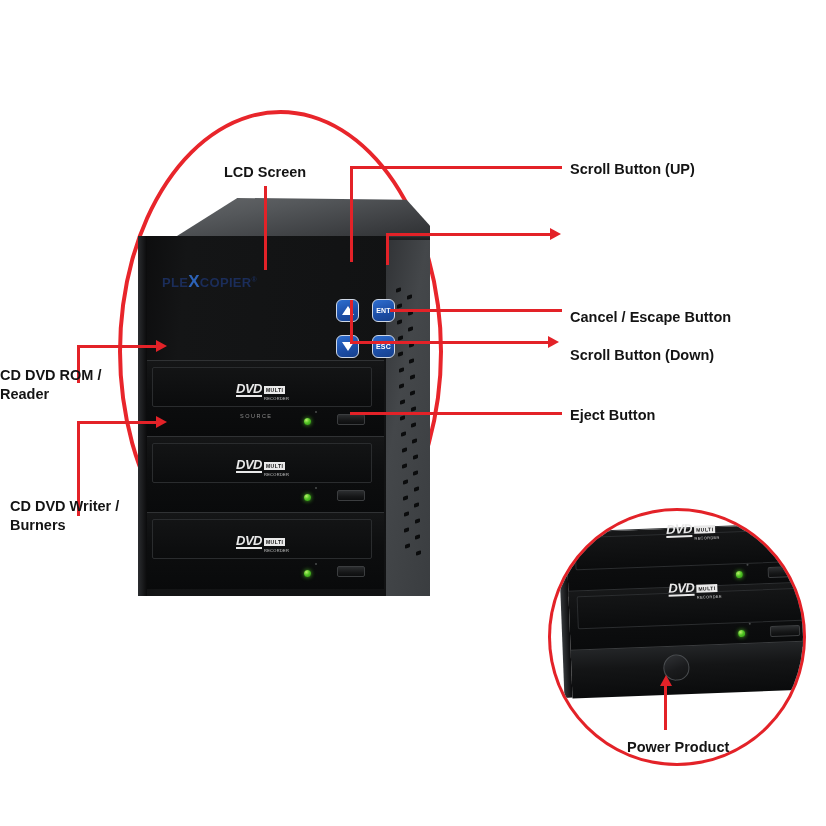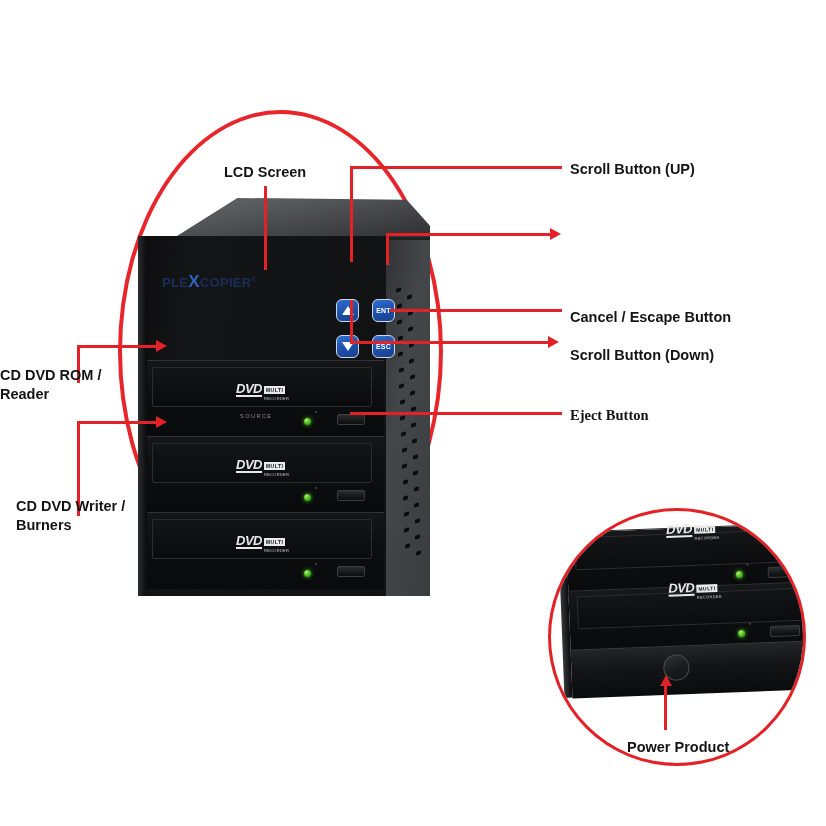--- a/index.html
+++ b/index.html
@@ -567,34 +567,34 @@
 
   <div class="cline h" style="left:390px; top:309px; width:172px;"></div>
   <div class="label" style="left:570px; top:308px;">Cancel / Escape Button</div>
 
   <div class="cline v" style="left:350px; top:300px; height:44px;"></div>
   <div class="cline h" style="left:350px; top:341px; width:200px;"></div>
   <div class="arrow-r" style="left:548px; top:336px;"></div>
   <div class="label" style="left:570px; top:346px;">Scroll Button (Down)</div>
 
   <div class="cline h" style="left:350px; top:412px; width:212px;"></div>
-  <div class="label" style="left:570px; top:406px;font-family:Liberation Serif, serif;">Eject Button</div>
+  <div class="label" style="left:570px; top:406px;">Eject Button</div>
 
   <div class="cline v" style="left:77px; top:345px; height:38px;"></div>
   <div class="cline h" style="left:77px; top:345px; width:82px;"></div>
   <div class="arrow-r" style="left:156px; top:340px;"></div>
   <div class="label two-line" style="left:0px; top:366px; width:125px;">
     <div>CD DVD ROM /</div>
     <div>Reader</div>
   </div>
 
   <div class="cline v" style="left:77px; top:421px; height:95px;"></div>
   <div class="cline h" style="left:77px; top:421px; width:82px;"></div>
   <div class="arrow-r" style="left:156px; top:416px;"></div>
-  <div class="label two-line" style="left:16px; top:497px; width:125px;">
+  <div class="label two-line" style="left:10px; top:497px; width:125px;">
     <div>CD DVD Writer /</div>
     <div>Burners</div>
   </div>
 
   <div id="inset-ring" class="ring"></div>
   <div id="inset-clip">
     <div id="inset-unit">
       <div id="inset-left-edge"></div>
 
       <div class="inset-bay" style="top:10px;">

